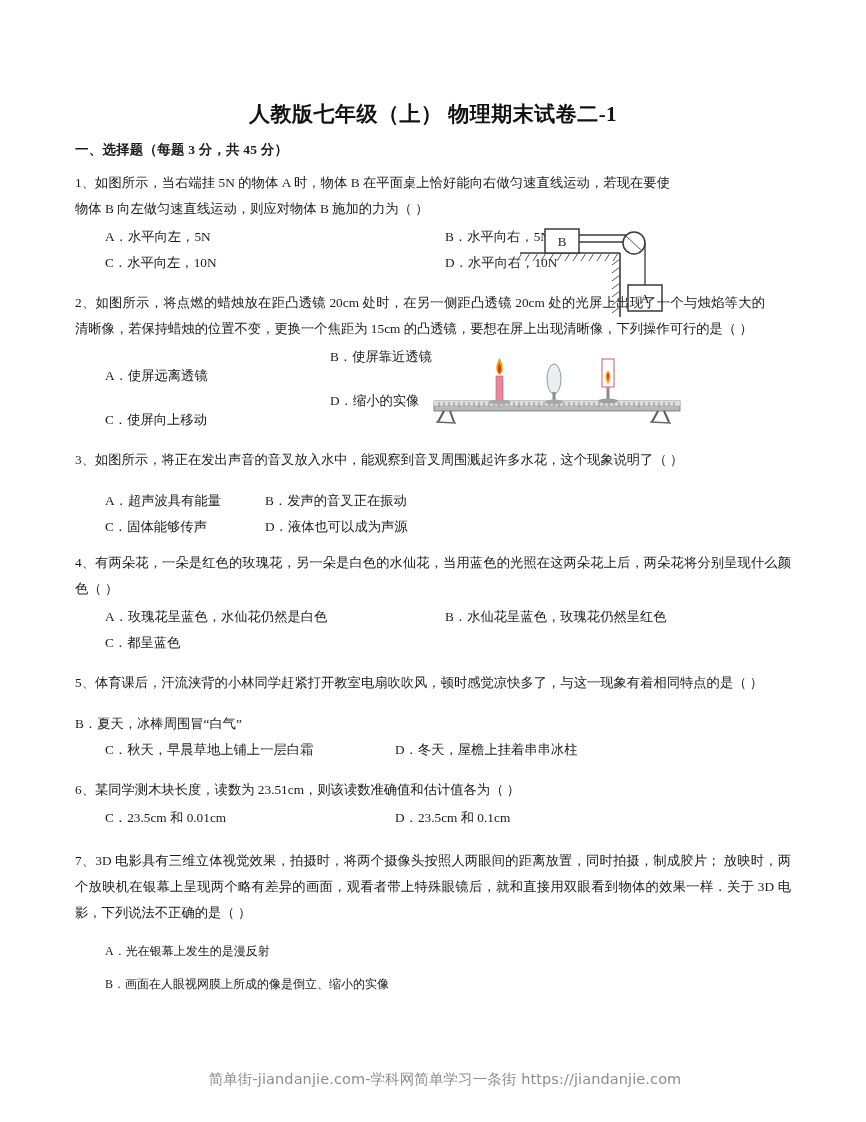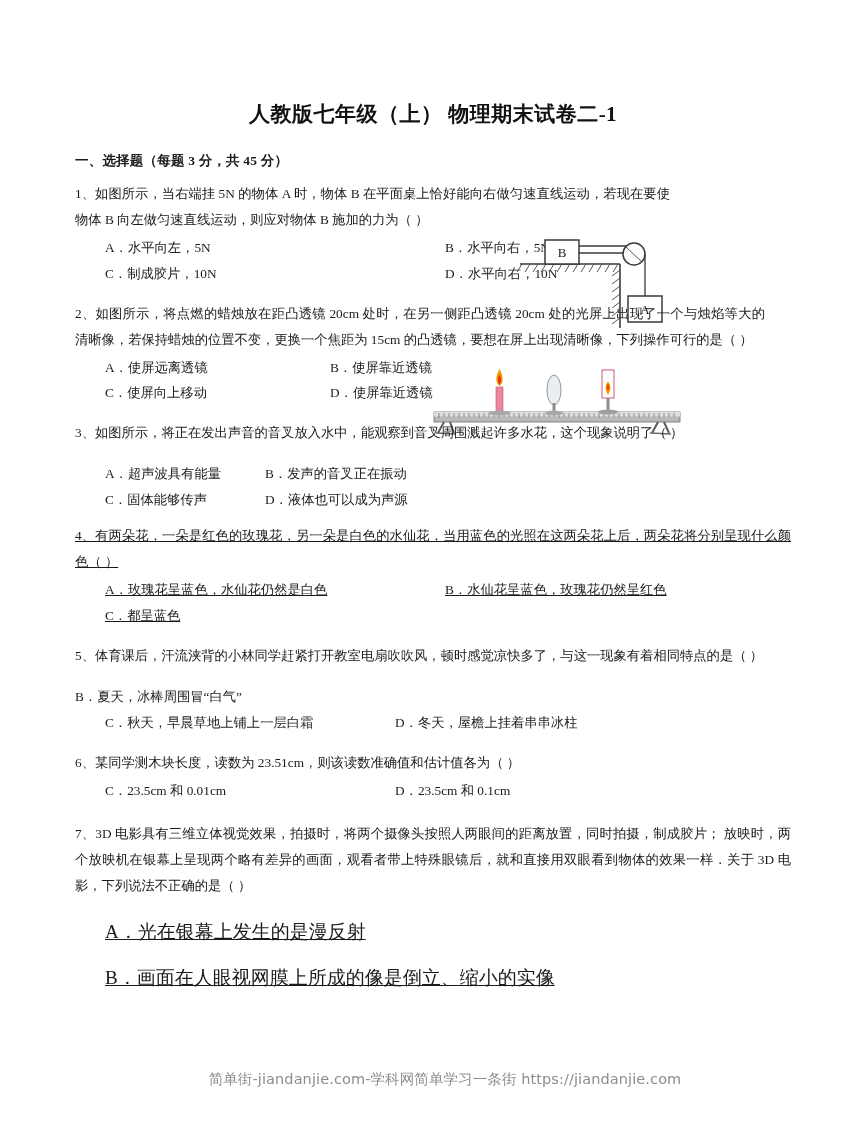--- a/index.html
+++ b/index.html
@@ -27,21 +27,21 @@
     left: 0;
     width: 866px;
     text-align: center;
     font-size: 21px;
     font-weight: bold;
     letter-spacing: 0.5px;
     color: #111;
   }
   .content {
     position: absolute;
-    top: 152px;
+    top: 141px;
     left: 75px;
     width: 716px;
   }
   .section-head {
     font-size: 13.5px;
     font-weight: bold;
     margin: 0 0 11px 0;
     letter-spacing: 0.2px;
   }
   .q {
@@ -62,24 +62,24 @@
   .opt-row {
     display: flex;
     font-size: 13.3px;
     line-height: 1.95;
   }
   .opt {
     white-space: nowrap;
   }
   .opt-pad-30 { padding-left: 30px; }
   .w-wide { width: 340px; }
-  .w-mid  { width: 225px; }
+  .w-mid  { width: 225px; margin-top: 19px; }
   .w-sm   { width: 160px; }
   .w-q6   { width: 290px; }
-  .opt-single { font-size: 19px; line-height: 1.95; text-decoration: underline; }
+  .opt-single { font-size: 12px; line-height: 1.95; }
   .opt-gap { margin-top: 15px; }
 
   
   .fig-pulley {
     position: absolute;
     left: 437px;
     top: 43px;
     width: 160px;
     height: 105px;
   }
@@ -115,21 +115,21 @@
     <div class="section-head">一、选择题（每题 3 分，共 45 分）</div>
 
     <div class="q">
       <p class="q-stem narrow">1、如图所示，当右端挂 5N 的物体 A 时，物体 B 在平面桌上恰好能向右做匀速直线运动，若现在要使物体 B 向左做匀速直线运动，则应对物体 B 施加的力为（      ）</p>
       <div class="opts">
         <div class="opt-row">
           <span class="opt opt-pad-30 w-wide">A．水平向左，5N</span>
           <span class="opt">B．水平向右，5N</span>
         </div>
         <div class="opt-row">
-          <span class="opt opt-pad-30 w-wide">C．制成胶片，10N</span>
+          <span class="opt opt-pad-30 w-wide">C．水平向左，10N</span>
           <span class="opt">D．水平向右，10N</span>
         </div>
       </div>
 
       <div class="fig-pulley">
         <svg width="160" height="105" viewBox="0 0 160 105">
 
           <line x1="8" y1="40" x2="108" y2="40" stroke="#3a3a3a" stroke-width="1.6"></line>
           <g stroke="#555" stroke-width="1">
             <line x1="10" y1="40" x2="5" y2="48"></line>
@@ -177,21 +177,21 @@
 
     <div class="q" style="margin-top:14px;">
       <p class="q-stem narrow2">2、如图所示，将点燃的蜡烛放在距凸透镜 20cm 处时，在另一侧距凸透镜 20cm 处的光屏上出现了一个与烛焰等大的清晰像，若保持蜡烛的位置不变，更换一个焦距为 15cm 的凸透镜，要想在屏上出现清晰像，下列操作可行的是（      ）</p>
       <div class="opts" style="position:relative;">
         <div class="opt-row">
           <span class="opt opt-pad-30 w-mid">A．使屏远离透镜</span>
           <span class="opt">B．使屏靠近透镜</span>
         </div>
         <div class="opt-row">
           <span class="opt opt-pad-30 w-mid">C．使屏向上移动</span>
-          <span class="opt">D．使屏靠近透镜</span>
+          <span class="opt">D．缩小的实像</span>
         </div>
 
         <div class="fig-bench">
           <svg width="255" height="78" viewBox="0 0 255 78">
 
             <rect x="4" y="55" width="246" height="10" fill="#b9b9b9" stroke="#6f6f6f" stroke-width="0.8"></rect>
             <rect x="4" y="55" width="246" height="4.5" fill="#dedede" stroke="none"></rect>
 
             <g stroke="#6a6a6a" stroke-width="0.7">
               <line x1="9" y1="56" x2="9" y2="61"></line>
@@ -288,21 +288,21 @@
           <span class="opt opt-pad-30 w-sm">A．超声波具有能量</span>
           <span class="opt">B．发声的音叉正在振动</span>
         </div>
         <div class="opt-row">
           <span class="opt opt-pad-30 w-sm">C．固体能够传声</span>
           <span class="opt">D．液体也可以成为声源</span>
         </div>
       </div>
     </div>
 
-    <div class="q" style="margin-top:10px;text-decoration:underline;">
+    <div class="q" style="margin-top:10px;">
       <p class="q-stem">4、有两朵花，一朵是红色的玫瑰花，另一朵是白色的水仙花，当用蓝色的光照在这两朵花上后，两朵花将分别呈现什么颜色（      ）</p>
       <div class="opts">
         <div class="opt-row">
           <span class="opt opt-pad-30 w-wide">A．玫瑰花呈蓝色，水仙花仍然是白色</span>
           <span class="opt">B．水仙花呈蓝色，玫瑰花仍然呈红色</span>
         </div>
         <div class="opt-row">
           <span class="opt opt-pad-30 w-wide">C．都呈蓝色</span>
         </div>
       </div>

